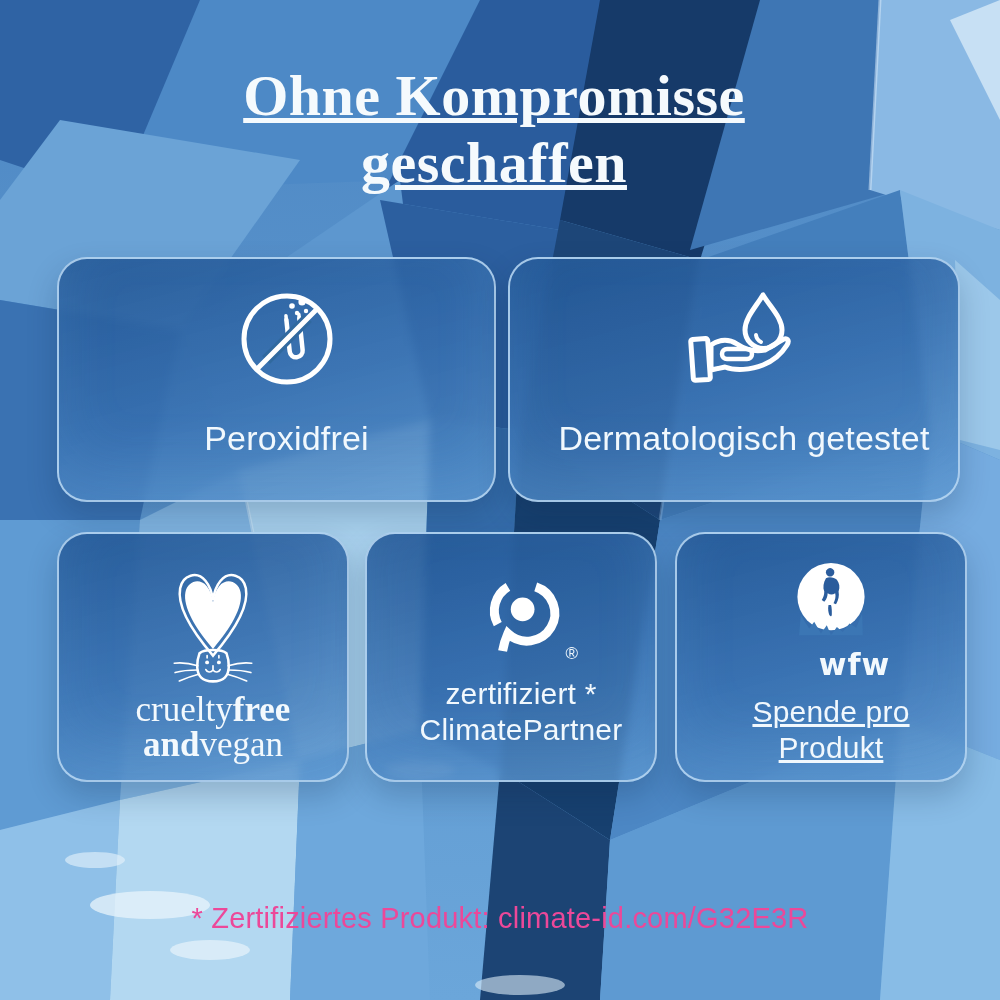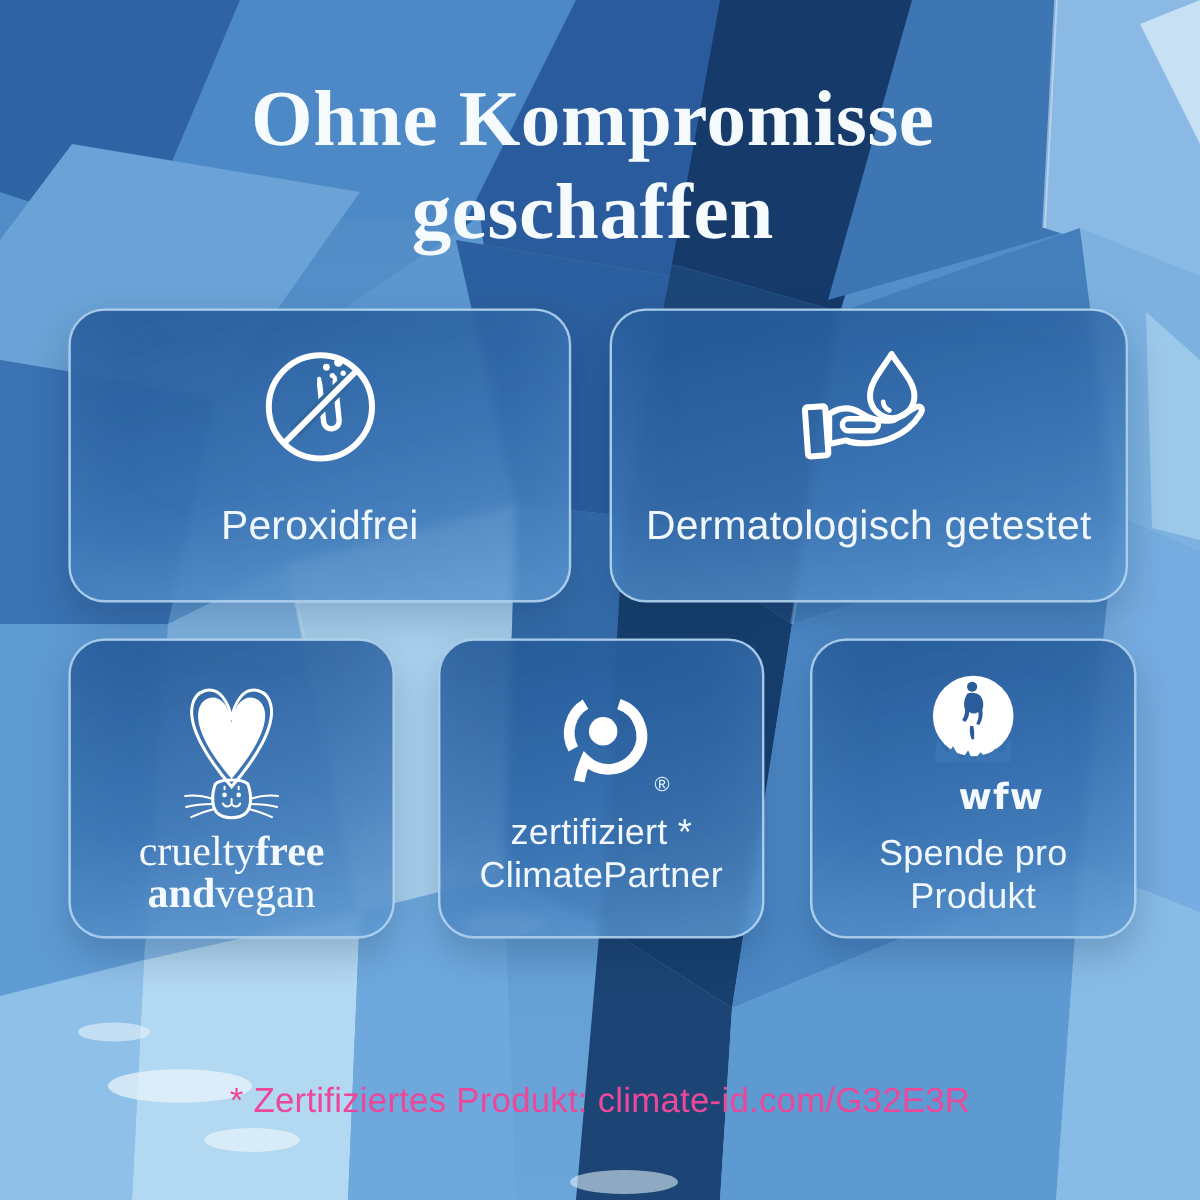--- a/index.html
+++ b/index.html
@@ -1,31 +1,31 @@
 <!DOCTYPE html>
 <html><head>
 <meta charset="utf-8">
 <style>
   html,body{margin:0;padding:0;background:#0d2747;}
   .stage{position:relative;width:1000px;height:1000px;overflow:hidden;
          font-family:"Liberation Sans",sans-serif;}
   .bg{position:absolute;inset:0;width:100%;height:100%;display:block;}
 
   .headline{position:absolute;top:62px;left:0;right:12px;text-align:center;
-    font-family:"Liberation Serif",serif;font-weight:600;font-size:66px;
-    line-height:1.16;color:#f5fafd;letter-spacing:.5px;}
+    font-family:"Liberation Serif",serif;font-weight:600;font-size:58px;
+    line-height:1.16;color:#f5fafd;letter-spacing:.5px;text-decoration:underline;}
 
   .card{position:absolute;border-radius:30px;
     border:2px solid rgba(188,218,244,.85);
     background:linear-gradient(165deg, rgba(35,87,149,.92) 0%,
                rgba(55,111,175,.86) 52%, rgba(86,144,202,.78) 100%);
     box-shadow:0 14px 30px rgba(8,35,75,.22),
                inset 0 -30px 60px rgba(125,185,238,.16);
     display:flex;flex-direction:column;align-items:center;
-    backdrop-filter:blur(4px);-webkit-backdrop-filter:blur(4px);}
+    backdrop-filter:blur(4px);padding-left:20px;-webkit-backdrop-filter:blur(4px);}
   .card-1{left:57px;top:257px;width:415px;height:241px;}
   .card-2{left:508px;top:257px;width:428px;height:241px;}
   .card-3{left:57px;top:532px;width:268px;height:246px;}
   .card-4{left:365px;top:532px;width:268px;height:246px;}
   .card-5{left:675px;top:532px;width:268px;height:246px;}
 
   .card-label{color:#f1f8fd;font-size:34px;font-weight:500;letter-spacing:.2px;}
   .small-label{color:#f1f8fd;font-size:30px;line-height:36px;text-align:center;
     font-weight:500;letter-spacing:.2px;}
 
@@ -35,21 +35,21 @@
   .peta-text{margin-top:6px;font-family:"Liberation Serif",serif;
     font-size:35px;line-height:35px;color:#f3f9fd;text-align:center;}
   .peta-text .b{font-weight:700;}
 
   .cp-logo-wrap{position:relative;margin-top:34px;height:104px;}
   .cp-reg{position:absolute;right:-12px;bottom:8px;color:#eef6fc;font-size:17px;}
   .cp-lines{margin-top:4px;}
 
   .wfw-wordmark{margin-top:0;color:#f3f9fd;font-family:"DejaVu Sans",sans-serif;
     font-weight:bold;font-size:30px;line-height:46px;letter-spacing:1px;margin-left:47px;}
-  .card-5 .small-label{margin-top:6px;}
+  .card-5 .small-label{margin-top:6px;text-decoration:underline;}
   .card-5 .icon-top{margin-top:24px;height:84px;}
 
   .footnote{position:absolute;top:902px;left:0;right:0;text-align:center;
     color:#ec4899;font-size:29px;letter-spacing:.2px;}
 </style>
 </head>
 <body>
 
 <div class="stage">
 

